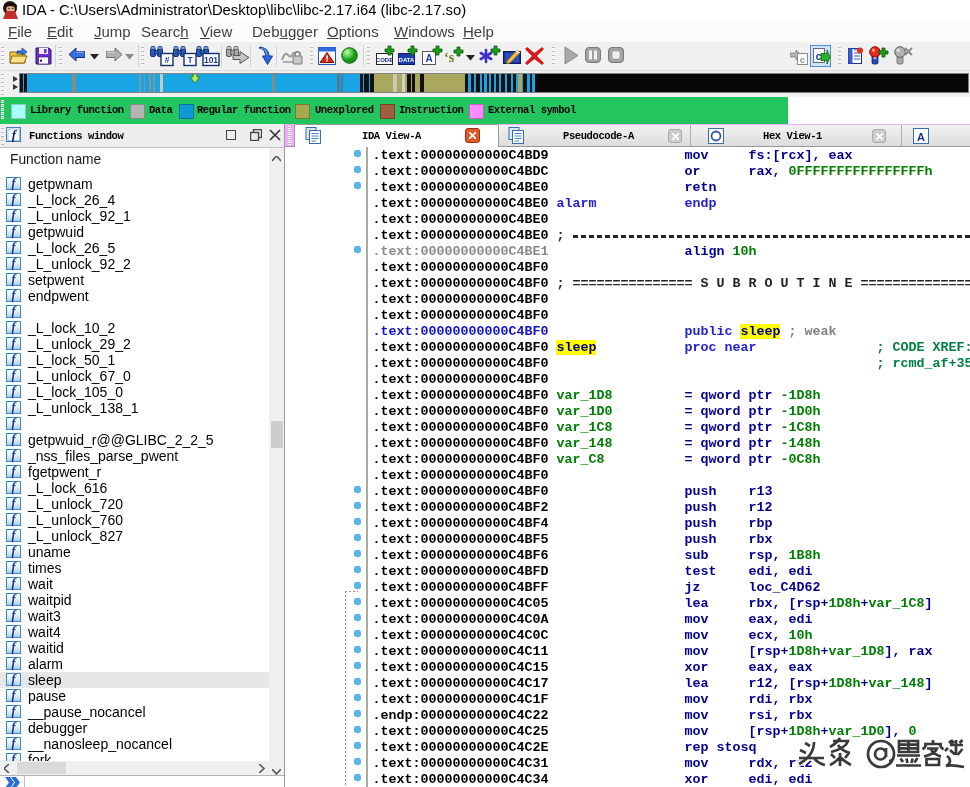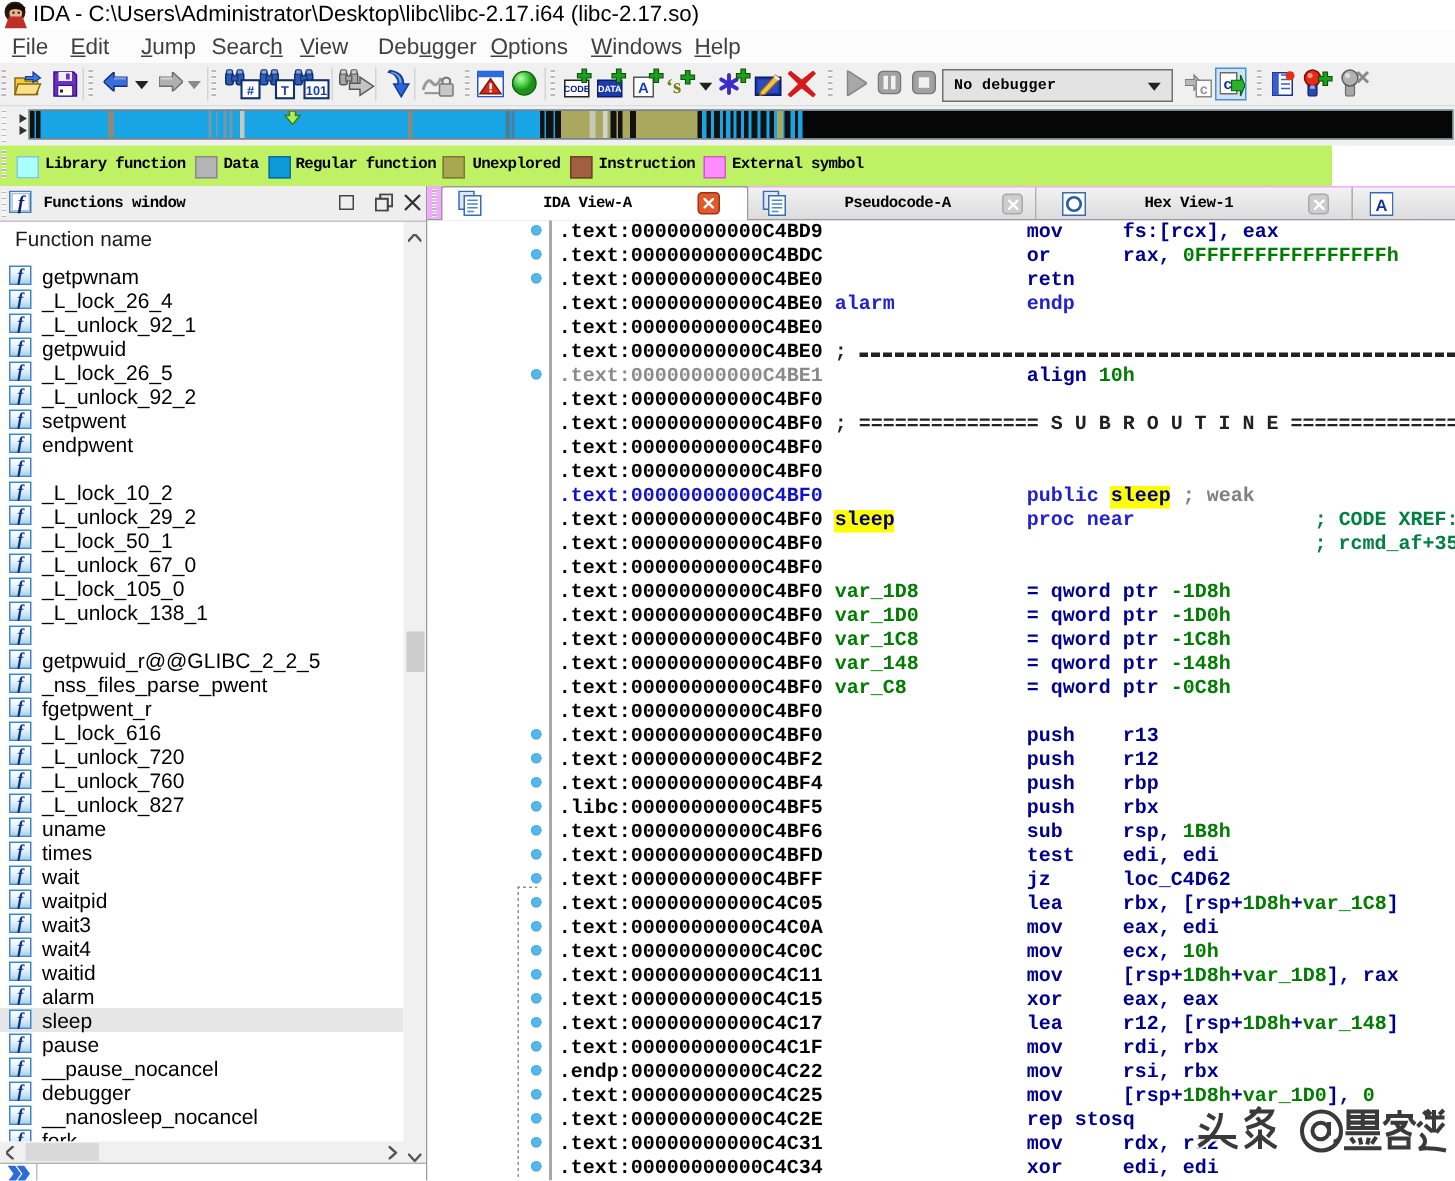--- a/index.html
+++ b/index.html
@@ -197,26 +197,20 @@
     </svg>
 <svg class="tb" style="left:585px" width="16" height="16" viewBox="0 0 16 16">
 <rect x="0.5" y="0.5" width="15" height="15" rx="3.5" fill="#a2a2a2" stroke="#787878" stroke-width="1"></rect>
 <rect x="4" y="3.5" width="3" height="9" fill="#f2f2f2"></rect>
       <rect x="9" y="3.5" width="3" height="9" fill="#f2f2f2"></rect>
 </svg>
 <svg class="tb" style="left:608px" width="16" height="16" viewBox="0 0 16 16">
 <rect x="0.5" y="0.5" width="15" height="15" rx="3.5" fill="#a2a2a2" stroke="#787878" stroke-width="1"></rect>
 <rect x="4.5" y="4.5" width="7" height="7" fill="#f2f2f2"></rect>
 </svg>
-<div class="abs" style="left:628px;top:4px;width:154px;height:22px;background:#e3e3e3;border:1px solid #707070">
-<span class="abs mono" style="left:7px;top:0;line-height:22px;font-size:10px;font-weight:bold;letter-spacing:.2px">No debugger</span>
-<svg class="abs" style="right:7px;top:8px" width="9" height="6">
-        <path d="M0 0 L9 0 L4.5 5.5 Z" fill="#222"></path>
-      </svg>
-</div>
 <svg class="tb" style="left:790px" width="18" height="19" viewBox="0 0 18 19">
 <path d="M0 6 L6 6 L6 3 L11 8 L6 13 L6 10 L0 10 Z" fill="#b8b8b8" stroke="#7a7a7a" stroke-width=".8"></path>
 <rect x="7.5" y="6.5" width="10" height="11" fill="#fff" stroke="#8a8a8a" stroke-width="1"></rect>
 <text x="12.5" y="15.6" font-family="Liberation Sans" font-size="9.5" font-weight="bold" fill="#9a9a9a" text-anchor="middle">c</text>
 </svg>
 <div class="abs" style="left:810px;top:3px;width:21px;height:22px;background:#cfe3f6;border:1px solid #4a90d9">
 <svg class="abs" style="left:2px;top:2px" width="17" height="18" viewBox="0 0 17 18">
 <rect x="0.5" y="0.5" width="11" height="14" fill="#fff" stroke="#6a6a6a" stroke-width="1"></rect>
 <text x="5.5" y="11.5" font-family="Liberation Sans" font-size="10" font-weight="bold" fill="#16329c" text-anchor="middle">c</text>
 <path d="M8 4.5 L14 4.5 L14 1 L17 8 L14 15 L14 11.5 L8 11.5 Z" fill="#28b428" stroke="#0a600a" stroke-width=".8" transform="translate(0,1)"></path>
@@ -283,21 +277,21 @@
 <div class="abs" style="left:497.5px;top:0;width:3px;height:20px;background:#111"></div>
 <div class="abs" style="left:503.0px;top:0;width:4px;height:20px;background:#111"></div>
 <div class="abs" style="left:509.5px;top:0;width:2px;height:20px;background:#111"></div>
 <div class="abs" style="left:498px;top:0;width:3.5px;height:20px;background:#aaa85e"></div>
 <div class="abs" style="left:515px;top:0;width:435px;height:20px;background:#060606"></div>
 <svg class="abs" style="left:169px;top:0" width="12" height="10">
         <path d="M6 9 L1 3 L4 3 L4 0 L8 0 L8 3 L11 3 Z" fill="#aaf060" stroke="#447a10" stroke-width="1"></path>
       </svg>
 </div>
   </div>
-<div class="abs" style="left:0;top:97px;width:888px;height:27px;background:#bef264">
+<div class="abs" style="left:0;top:97px;width:788px;height:27px;background:#22c55e">
 <div class="grip" style="left:1px;top:3px;height:20px"></div>
 <div class="lg" style="left:11px;background:#aaffff;border:1px solid #8ac8c8"></div>
 <div class="lg" style="left:130px;background:#b4b4b4;border:1px solid #8a8a8a"></div>
 <div class="lg" style="left:179px;background:#0d9ad8;border:1px solid #0a6ea0"></div>
 <div class="lg" style="left:295px;background:#a8a852;border:1px solid #7a7a30"></div>
 <div class="lg" style="left:380px;background:#a05f41;border:1px solid #713f28"></div>
 <div class="lg" style="left:469px;background:#ff8cff;border:1px solid #c860c8"></div>
 <span class="lgt" style="left:30px">Library function</span>
 <span class="lgt" style="left:149px">Data</span>
 <span class="lgt" style="left:197px">Regular function</span>
@@ -570,21 +564,21 @@
 <div class="dr" style="top:420px"><span class="a">.text:00000000000C4BF0</span>&nbsp;<span class="g">var_1C8</span>&nbsp;&nbsp;&nbsp;&nbsp;&nbsp;&nbsp;&nbsp;&nbsp;&nbsp;<span class="n">=&nbsp;qword&nbsp;ptr&nbsp;</span><span class="g">-1C8h</span></div>
 <div class="dr" style="top:436px"><span class="a">.text:00000000000C4BF0</span>&nbsp;<span class="g">var_148</span>&nbsp;&nbsp;&nbsp;&nbsp;&nbsp;&nbsp;&nbsp;&nbsp;&nbsp;<span class="n">=&nbsp;qword&nbsp;ptr&nbsp;</span><span class="g">-148h</span></div>
 <div class="dr" style="top:452px"><span class="a">.text:00000000000C4BF0</span>&nbsp;<span class="g">var_C8</span>&nbsp;&nbsp;&nbsp;&nbsp;&nbsp;&nbsp;&nbsp;&nbsp;&nbsp;&nbsp;<span class="n">=&nbsp;qword&nbsp;ptr&nbsp;</span><span class="g">-0C8h</span></div>
 <div class="dr" style="top:468px"><span class="a">.text:00000000000C4BF0</span></div>
 <div class="dr" style="top:484px"><span class="a">.text:00000000000C4BF0</span>&nbsp;&nbsp;&nbsp;&nbsp;&nbsp;&nbsp;&nbsp;&nbsp;&nbsp;&nbsp;&nbsp;&nbsp;&nbsp;&nbsp;&nbsp;&nbsp;&nbsp;<span class="n">push</span>&nbsp;&nbsp;&nbsp;&nbsp;<span class="n">r13</span></div>
 <div class="dot" style="left:354px;top:486px"></div>
 <div class="dr" style="top:500px"><span class="a">.text:00000000000C4BF2</span>&nbsp;&nbsp;&nbsp;&nbsp;&nbsp;&nbsp;&nbsp;&nbsp;&nbsp;&nbsp;&nbsp;&nbsp;&nbsp;&nbsp;&nbsp;&nbsp;&nbsp;<span class="n">push</span>&nbsp;&nbsp;&nbsp;&nbsp;<span class="n">r12</span></div>
 <div class="dot" style="left:354px;top:502px"></div>
 <div class="dr" style="top:516px"><span class="a">.text:00000000000C4BF4</span>&nbsp;&nbsp;&nbsp;&nbsp;&nbsp;&nbsp;&nbsp;&nbsp;&nbsp;&nbsp;&nbsp;&nbsp;&nbsp;&nbsp;&nbsp;&nbsp;&nbsp;<span class="n">push</span>&nbsp;&nbsp;&nbsp;&nbsp;<span class="n">rbp</span></div>
 <div class="dot" style="left:354px;top:518px"></div>
-<div class="dr" style="top:532px"><span class="a">.libc:00000000000C4BF5</span>&nbsp;&nbsp;&nbsp;&nbsp;&nbsp;&nbsp;&nbsp;&nbsp;&nbsp;&nbsp;&nbsp;&nbsp;&nbsp;&nbsp;&nbsp;&nbsp;&nbsp;<span class="n">push</span>&nbsp;&nbsp;&nbsp;&nbsp;<span class="n">rbx</span></div>
+<div class="dr" style="top:532px"><span class="a">.text:00000000000C4BF5</span>&nbsp;&nbsp;&nbsp;&nbsp;&nbsp;&nbsp;&nbsp;&nbsp;&nbsp;&nbsp;&nbsp;&nbsp;&nbsp;&nbsp;&nbsp;&nbsp;&nbsp;<span class="n">push</span>&nbsp;&nbsp;&nbsp;&nbsp;<span class="n">rbx</span></div>
 <div class="dot" style="left:354px;top:534px"></div>
 <div class="dr" style="top:548px"><span class="a">.text:00000000000C4BF6</span>&nbsp;&nbsp;&nbsp;&nbsp;&nbsp;&nbsp;&nbsp;&nbsp;&nbsp;&nbsp;&nbsp;&nbsp;&nbsp;&nbsp;&nbsp;&nbsp;&nbsp;<span class="n">sub</span>&nbsp;&nbsp;&nbsp;&nbsp;&nbsp;<span class="n">rsp,&nbsp;</span><span class="g">1B8h</span></div>
 <div class="dot" style="left:354px;top:550px"></div>
 <div class="dr" style="top:564px"><span class="a">.text:00000000000C4BFD</span>&nbsp;&nbsp;&nbsp;&nbsp;&nbsp;&nbsp;&nbsp;&nbsp;&nbsp;&nbsp;&nbsp;&nbsp;&nbsp;&nbsp;&nbsp;&nbsp;&nbsp;<span class="n">test</span>&nbsp;&nbsp;&nbsp;&nbsp;<span class="n">edi,&nbsp;edi</span></div>
 <div class="dot" style="left:354px;top:566px"></div>
 <div class="dr" style="top:580px"><span class="a">.text:00000000000C4BFF</span>&nbsp;&nbsp;&nbsp;&nbsp;&nbsp;&nbsp;&nbsp;&nbsp;&nbsp;&nbsp;&nbsp;&nbsp;&nbsp;&nbsp;&nbsp;&nbsp;&nbsp;<span class="n">jz</span>&nbsp;&nbsp;&nbsp;&nbsp;&nbsp;&nbsp;<span class="n">loc_C4D62</span></div>
 <div class="dot" style="left:354px;top:582px"></div>
 <div class="dr" style="top:596px"><span class="a">.text:00000000000C4C05</span>&nbsp;&nbsp;&nbsp;&nbsp;&nbsp;&nbsp;&nbsp;&nbsp;&nbsp;&nbsp;&nbsp;&nbsp;&nbsp;&nbsp;&nbsp;&nbsp;&nbsp;<span class="n">lea</span>&nbsp;&nbsp;&nbsp;&nbsp;&nbsp;<span class="n">rbx,&nbsp;[rsp+</span><span class="g">1D8h</span><span class="n">+</span><span class="g">var_1C8</span><span class="n">]</span></div>
 <div class="dot" style="left:354px;top:598px"></div>
 <div class="dr" style="top:612px"><span class="a">.text:00000000000C4C0A</span>&nbsp;&nbsp;&nbsp;&nbsp;&nbsp;&nbsp;&nbsp;&nbsp;&nbsp;&nbsp;&nbsp;&nbsp;&nbsp;&nbsp;&nbsp;&nbsp;&nbsp;<span class="n">mov</span>&nbsp;&nbsp;&nbsp;&nbsp;&nbsp;<span class="n">eax,&nbsp;edi</span></div>

